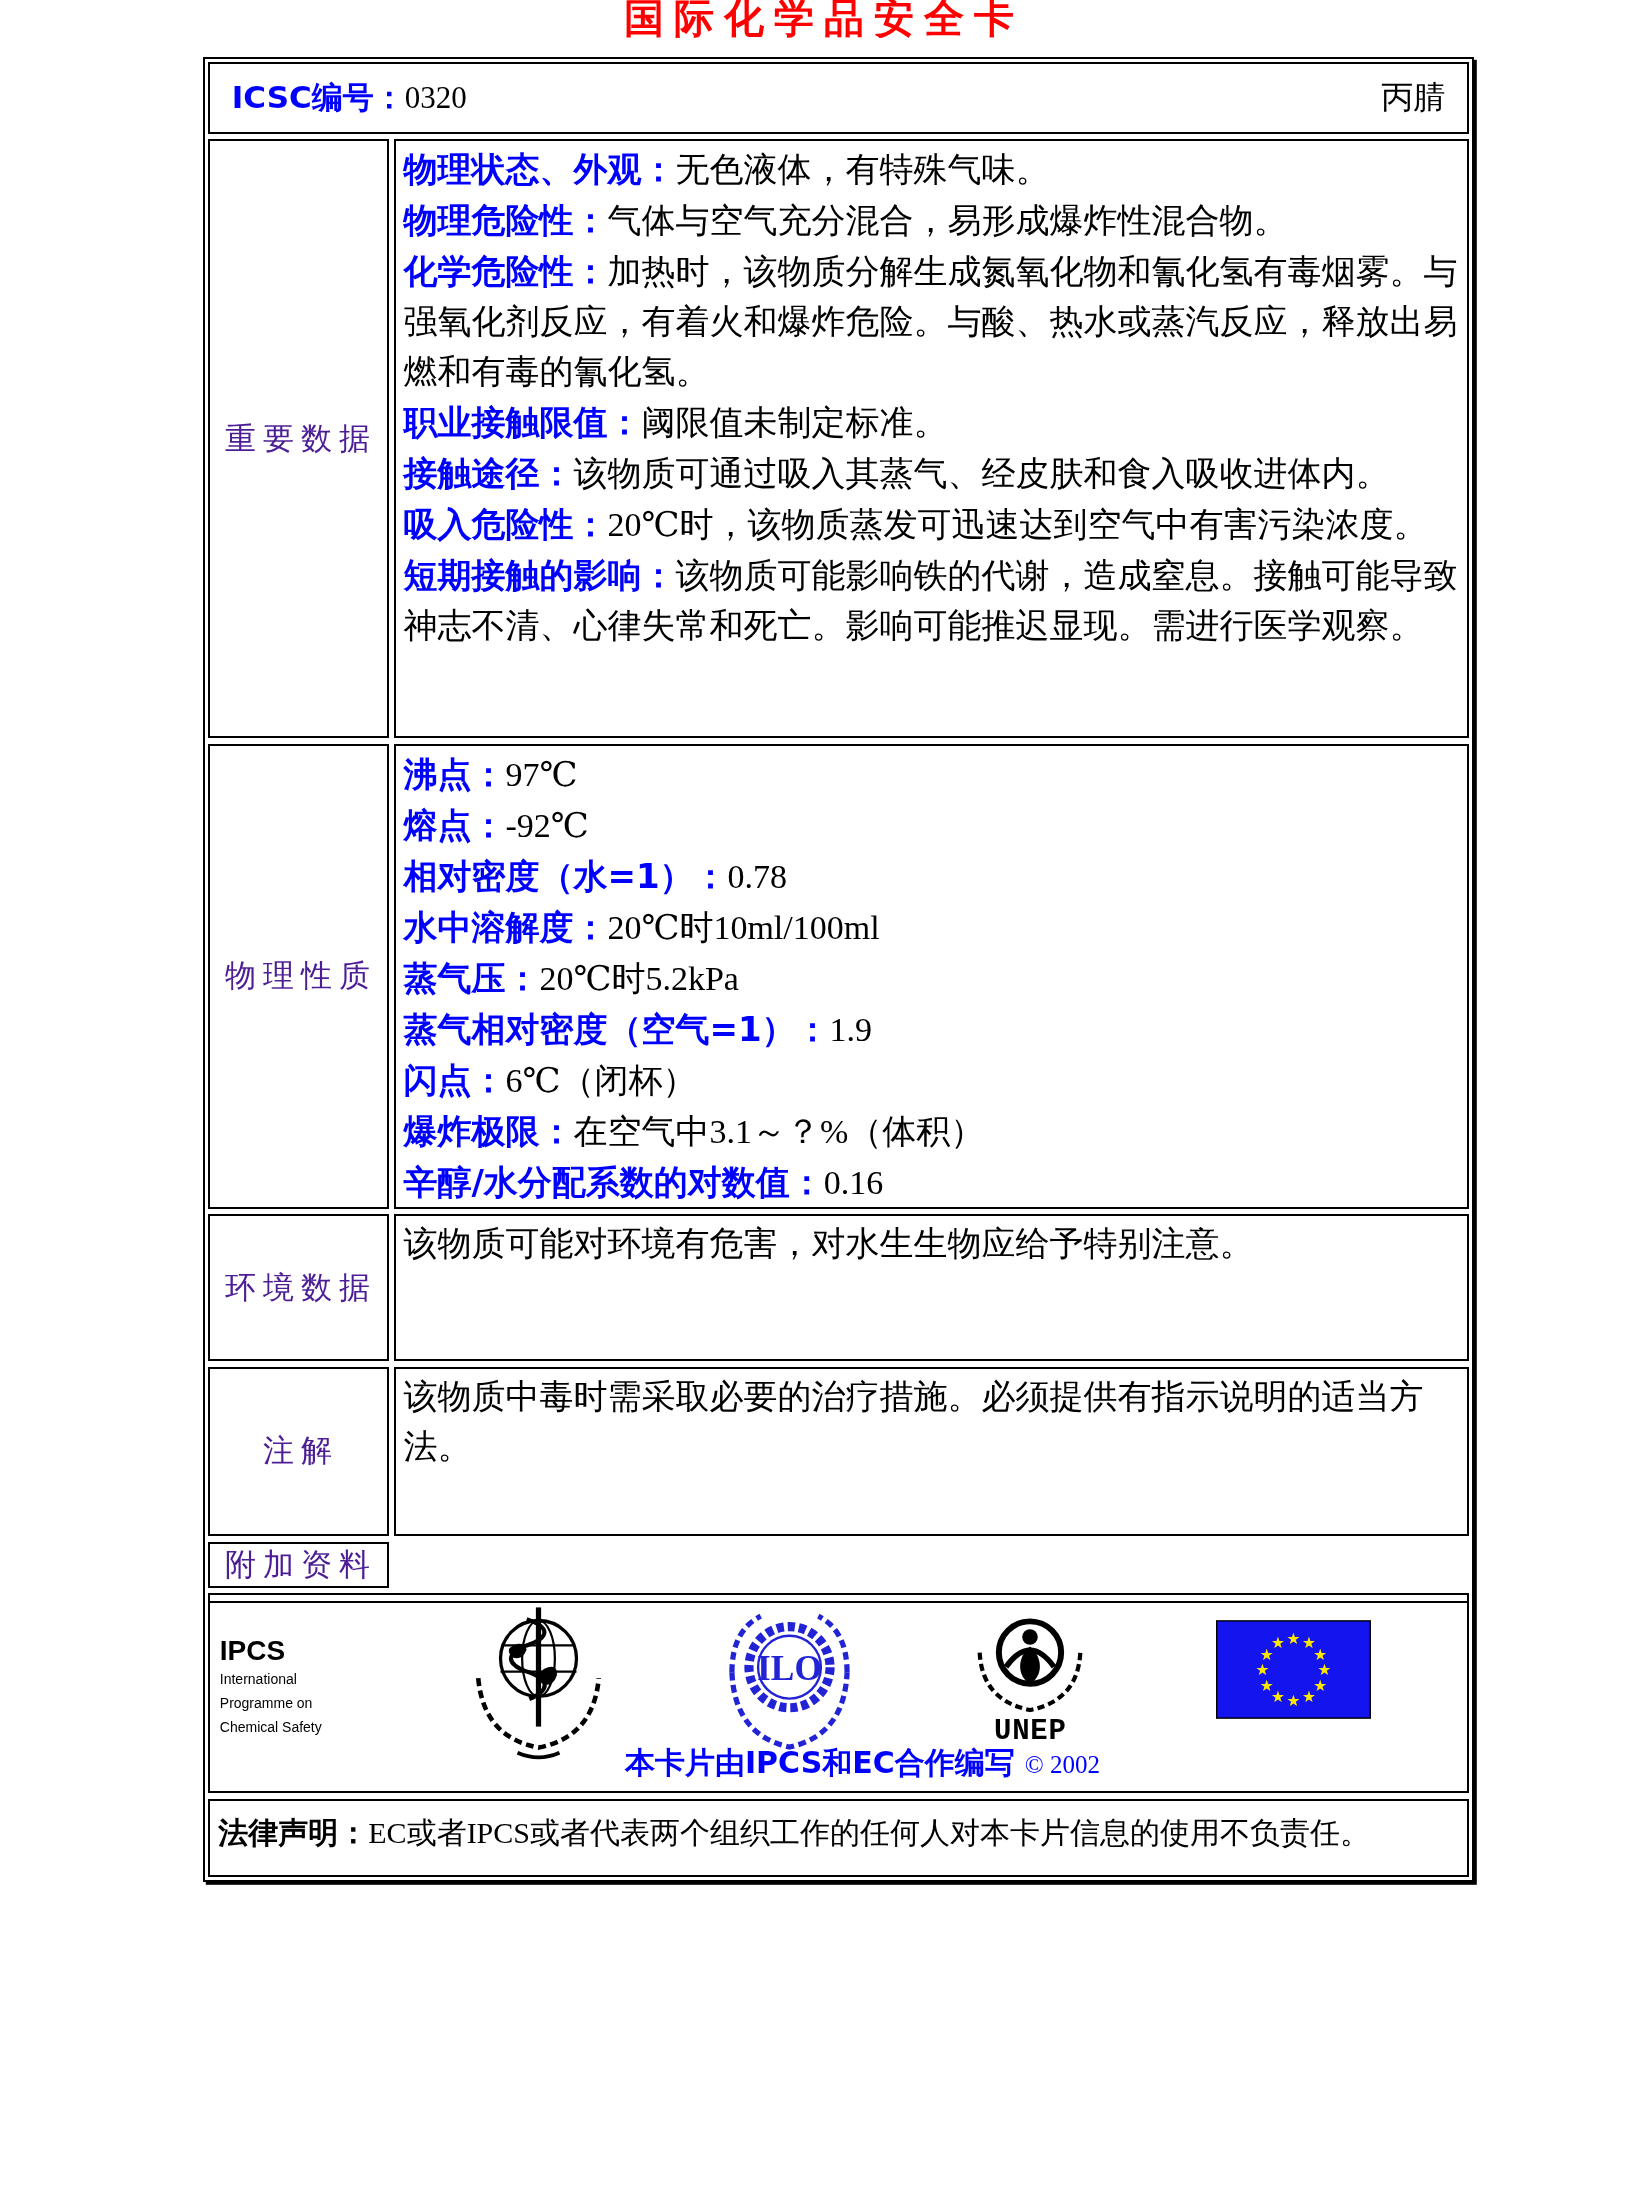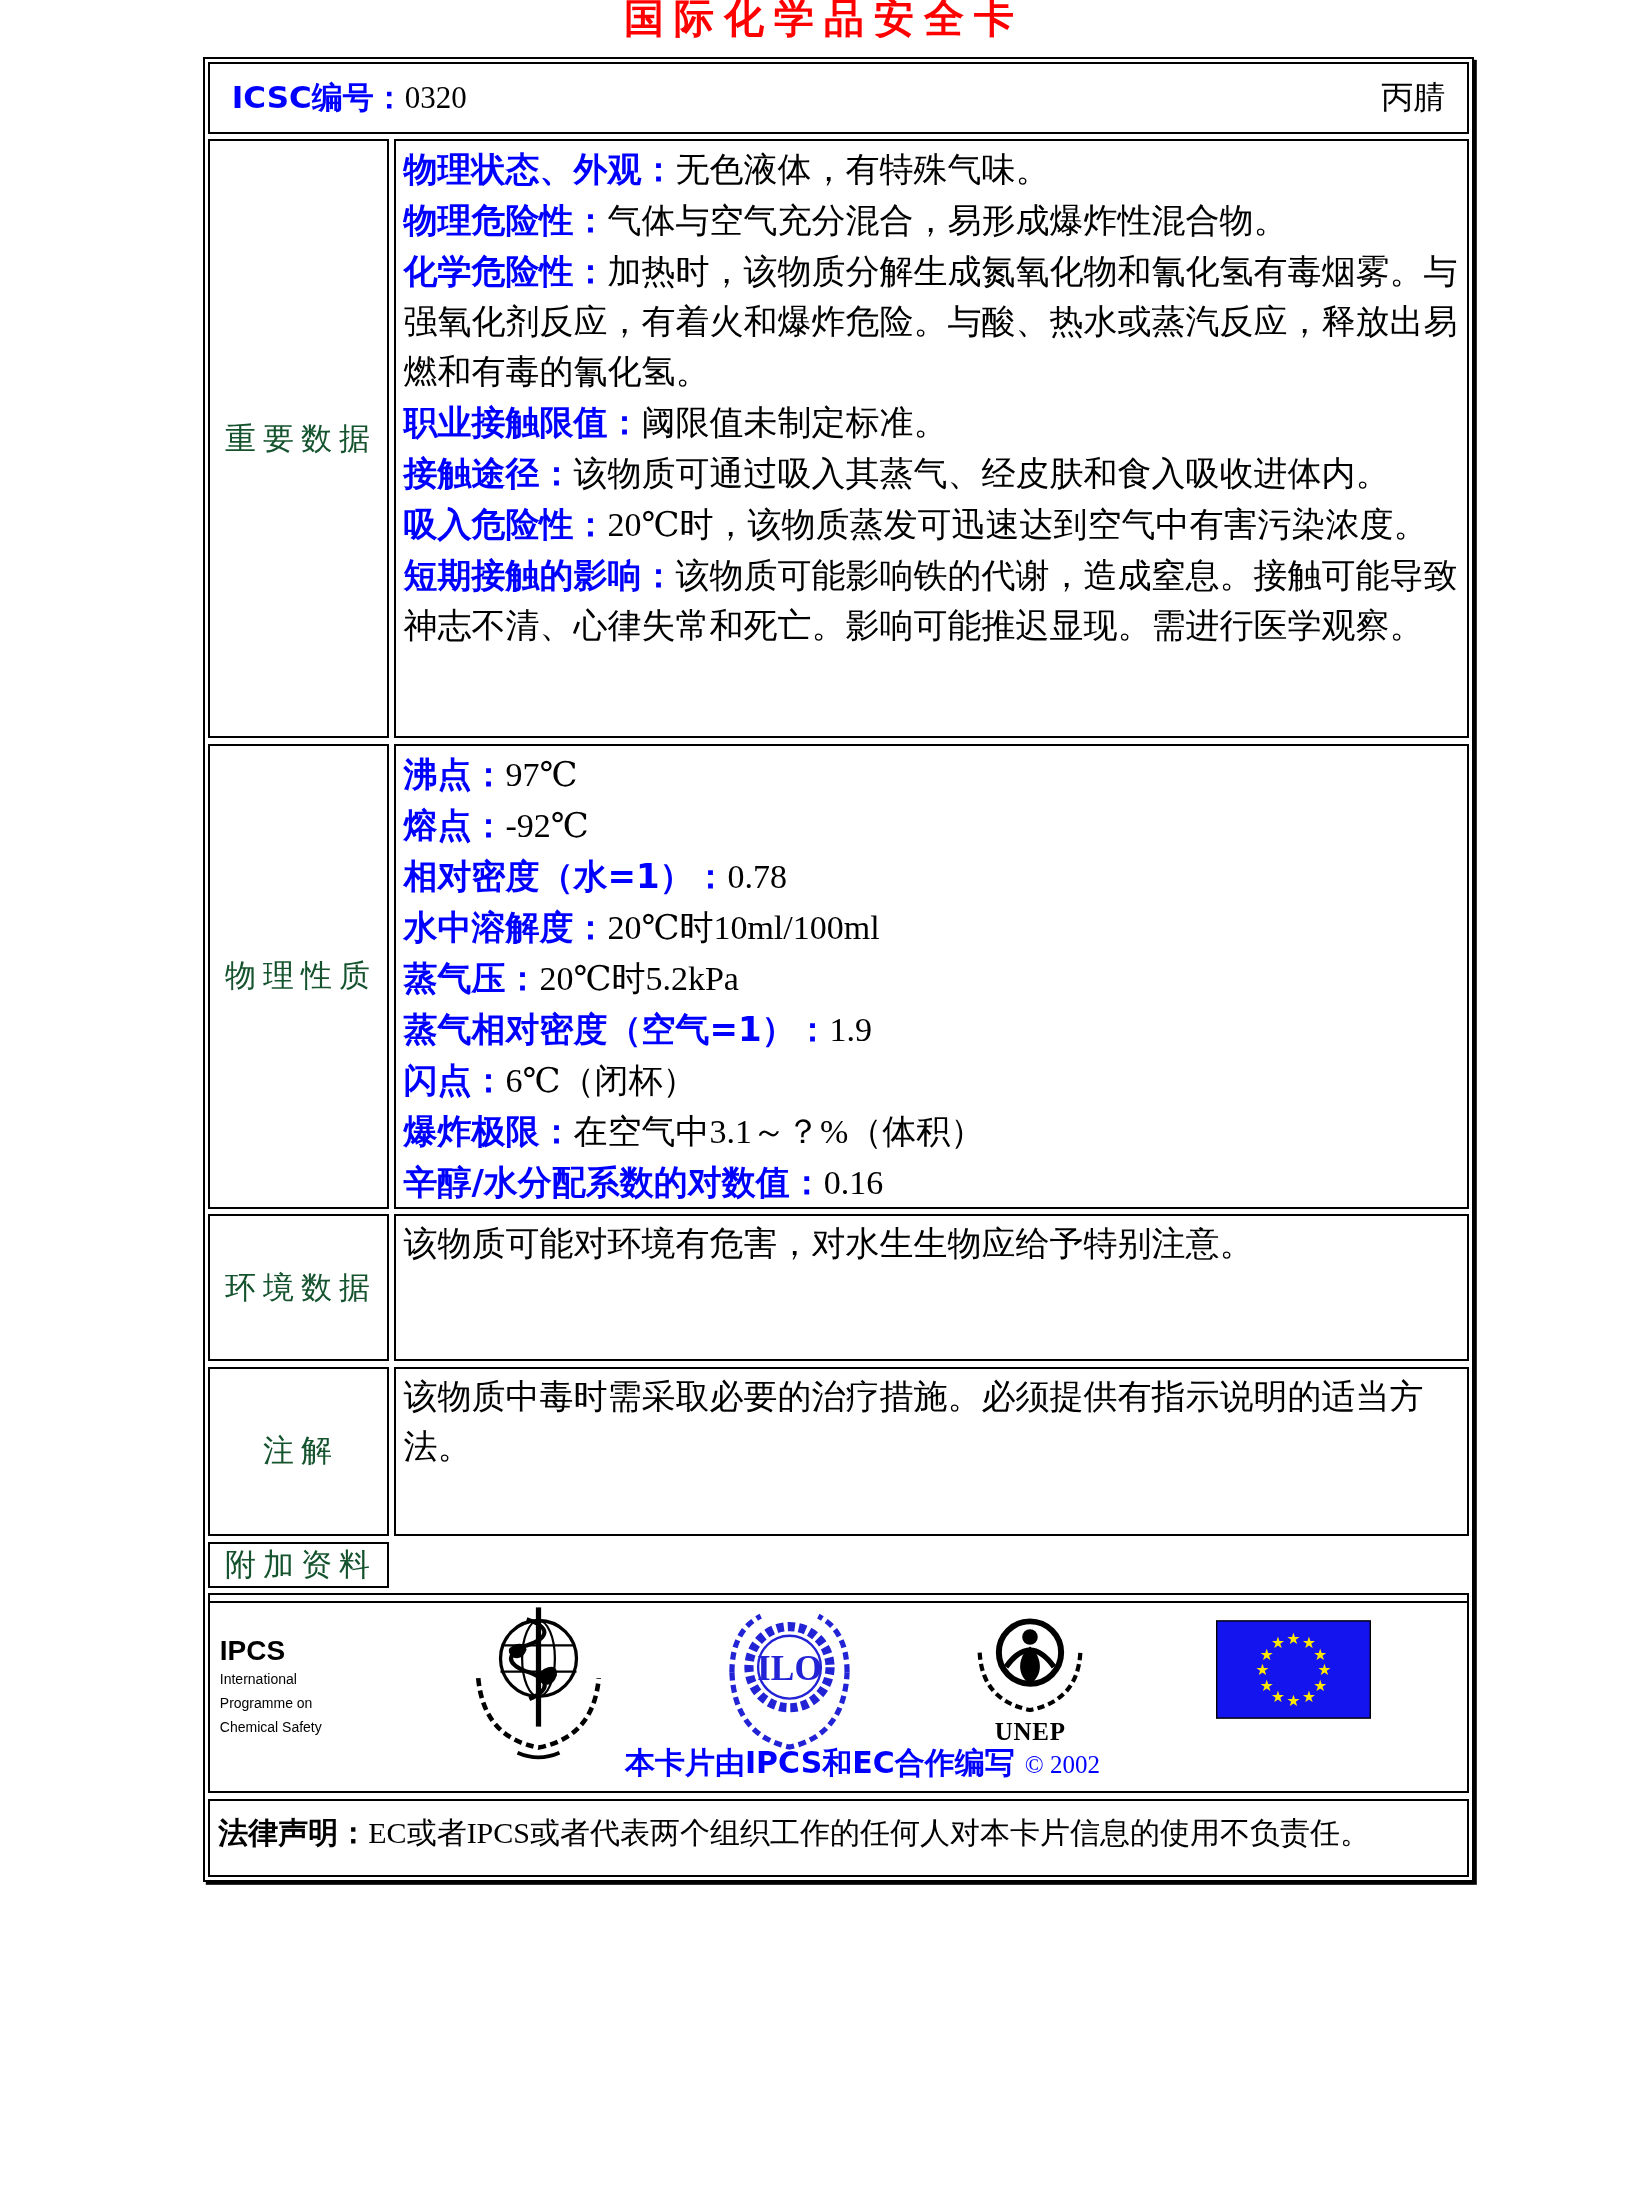--- a/index.html
+++ b/index.html
@@ -35,21 +35,21 @@
   .row:last-child{margin-bottom:0;}
   .cell{
     border:2.8px solid #000;
     background:#fff;
     box-sizing:border-box;
   }
   .full{flex:1;}
   .label-cell{
     width:181px;flex:none;
     display:flex;align-items:center;justify-content:center;
-    color:#14532d;
+    color:#4c1d95;
     font-family:"DejaVu Sans","Liberation Sans",sans-serif;
     font-size:31px;
     letter-spacing:7px;
     padding-left:5.6px;
   }
   .content-cell{
     flex:1;
     padding:2.8px 7px;
     font-size:34px;
     line-height:50px;
@@ -84,22 +84,22 @@
     font-family:"Liberation Sans","DejaVu Sans",sans-serif;
   }
   .ipcs-acronym{font-size:28px;font-weight:bold;line-height:32px;}
   .ipcs-line{font-size:14px;line-height:24px;}
   .logo{position:absolute;}
   .who-pos{left:263px;top:2.8px;}
   .ilo-pos{left:514px;top:4.2px;}
   .unep-pos{left:757px;top:4.2px;width:127px;text-align:center;}
   .eu-pos{left:1006px;top:17px;}
   .unep-text{
-    font-family:Liberation Serif, serif;
-    font-weight:bold;font-size:25px;line-height:30px;letter-spacing:0.7px;
+    font-family:Liberation Mono, monospace;
+    font-weight:bold;font-size:29px;line-height:30px;letter-spacing:0.7px;
     margin-top:-7px;
   }
   .credit-line{
     position:absolute;left:0;right:0;top:140px;
     text-align:center;
     color:#0000ff;
     margin-left:48px;
   }
   .credit-main{
     font-family:"DejaVu Sans","Liberation Sans",sans-serif;

